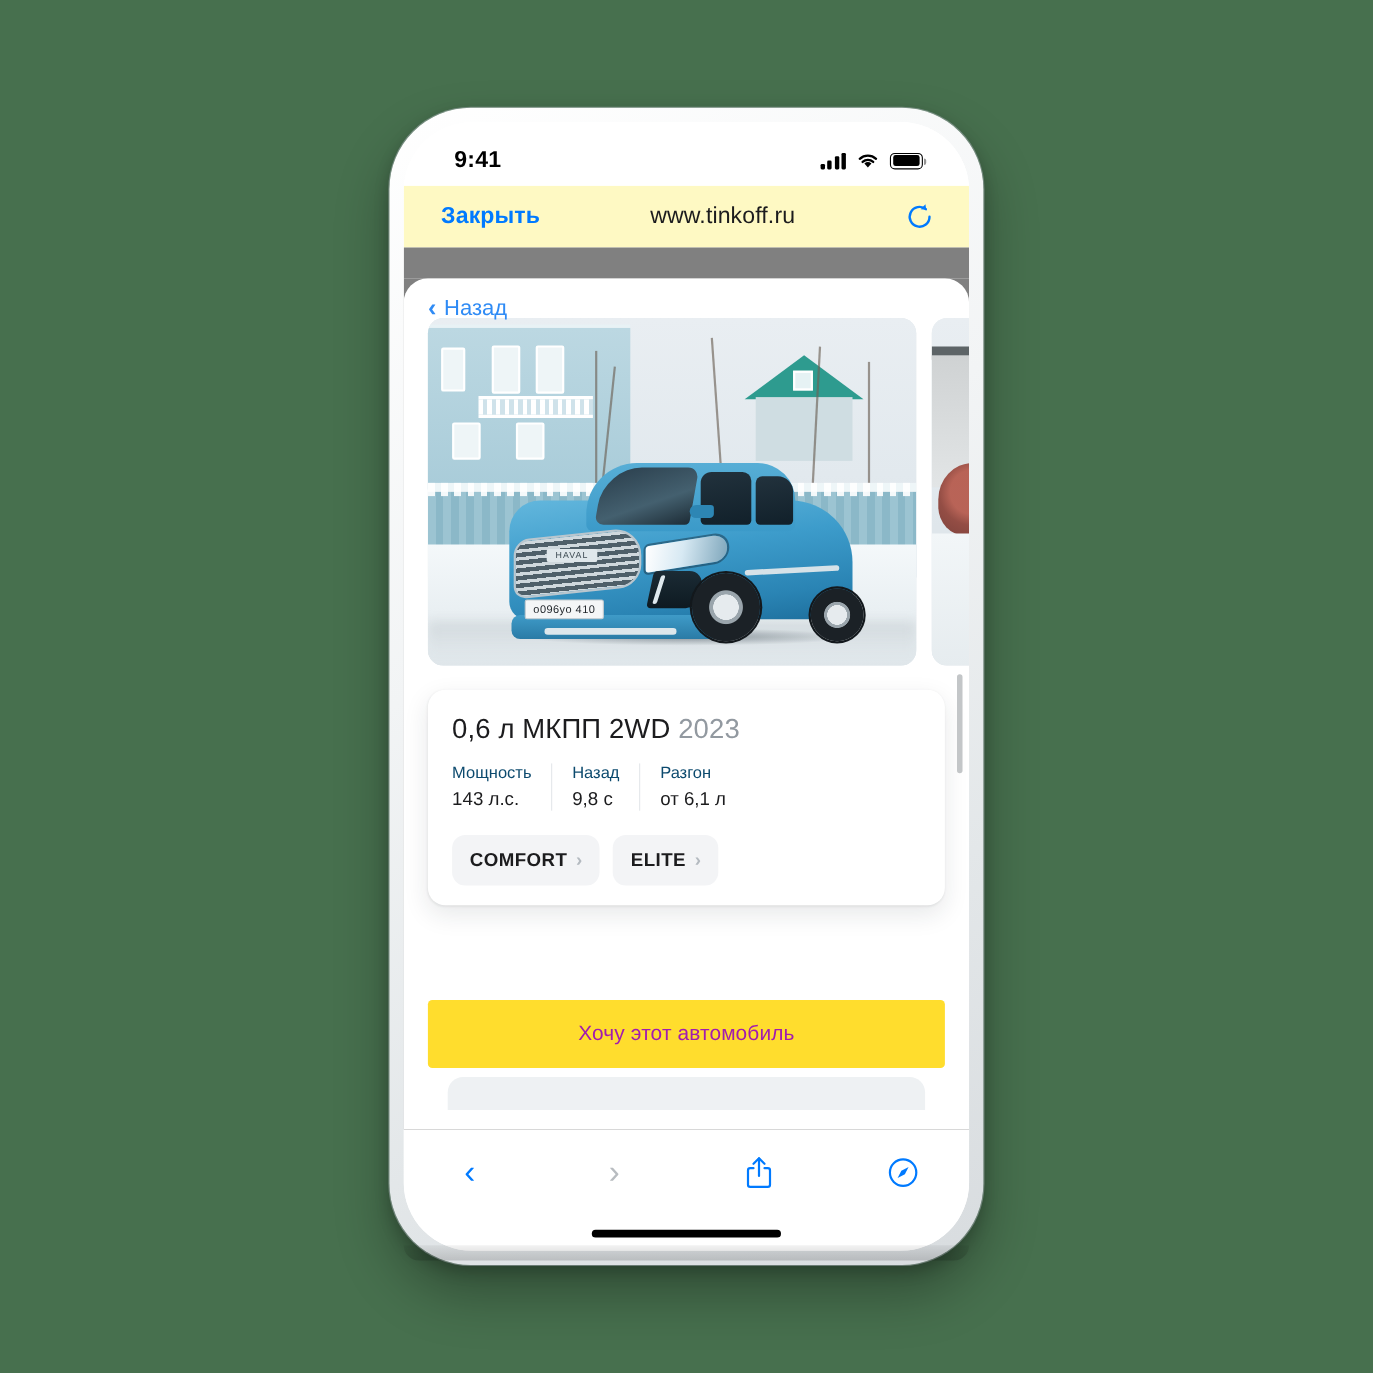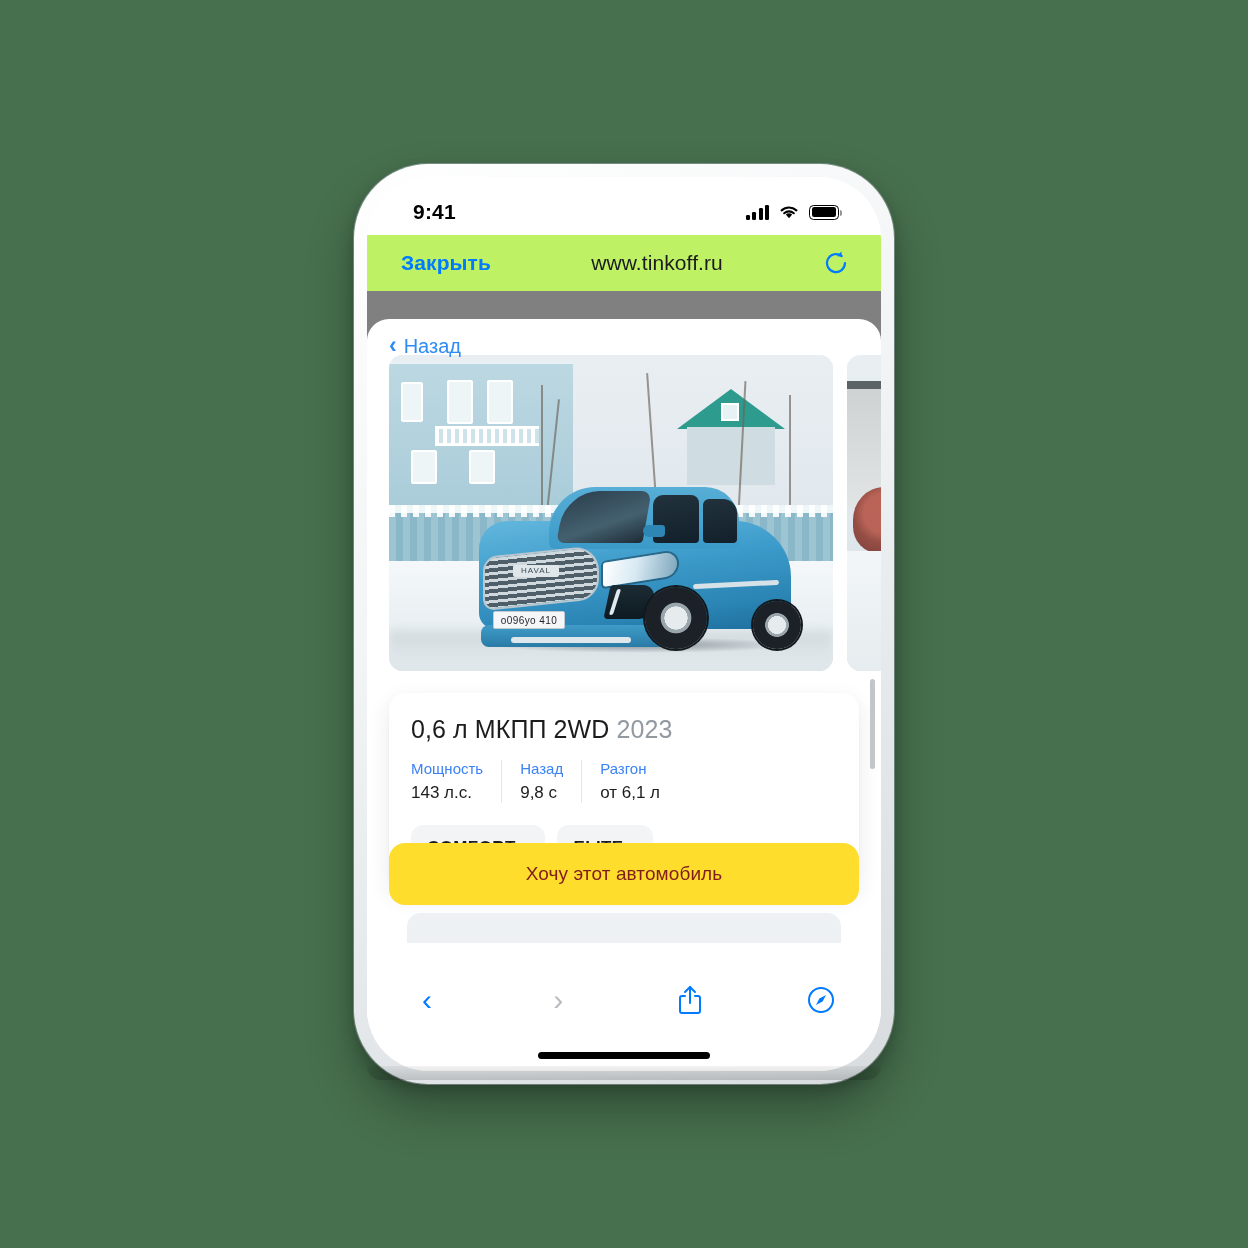--- a/index.html
+++ b/index.html
@@ -9,21 +9,21 @@
     font-family: "Liberation Sans", sans-serif;
   }
   body {
     background: #47704e;
     display: flex; align-items: center; justify-content: center;
   }
 
   
   .phone-frame {
     position: relative;
-    width: 540px; height: 920px;
+    width: 540px; height: 1052px;
     border-radius: 74px;
     background: linear-gradient(150deg,#ffffff 0%,#f2f4f5 40%,#e3e7e9 72%,#d8dcdf 100%);
     padding: 13px;
     box-shadow:
       0 0 0 1px rgba(160,170,175,.55),
       0 26px 48px rgba(0,0,0,.30),
       0 6px 14px rgba(0,0,0,.20);
   }
   .phone-frame::after{
     content:""; position:absolute; left:13px; right:13px; bottom:4px; height:14px;
@@ -63,21 +63,21 @@
   .battery::after{
     content:""; position:absolute; right:-4.2px; top:4.2px;
     width:2.6px; height:6px; background:#000; border-radius:0 2px 2px 0; opacity:.42;
   }
 
   
   .browser-bar {
     height: 56px; flex: 0 0 56px;
     display: flex; align-items: center;
     padding: 0 32px 0 34px;
-    background: #bef264;
+    background: #fef9c3;
   }
   .btn-close { color:#007aff; font-size:21px; font-weight:600; letter-spacing:.1px; cursor:pointer; white-space:nowrap;}
   .url-text { flex:1; text-align:center; font-size:21px; color:#1c1c1e; letter-spacing:.1px; }
   .reload-icon { width:26px; height:26px; flex:0 0 26px; display:flex; align-items:center; justify-content:center; cursor:pointer;}
 
   
   .grey-band { height: 28px; flex:0 0 28px; background:#808080; }
 
   .web-viewport {
     flex: 1 1 auto; position: relative; background:#808080; overflow:hidden;
@@ -166,21 +166,21 @@
     position:absolute; left:0; right:0; bottom:0; height:110px;
     background:linear-gradient(180deg,#f4f8fa 0%,#eaf0f3 52%,#dfe6ea 100%);
   }
   .snow-ground::after{
     content:""; position:absolute; left:0; right:0; bottom:10px; height:30px;
     background:linear-gradient(180deg,rgba(160,170,175,.30),rgba(160,170,175,0));
     filter:blur(5px);
   }
 
   
-  .car{ position:absolute; left:68px; bottom:18px; width:350px; height:176px; }
+  .car{ position:absolute; left:52px; bottom:18px; width:350px; height:176px; }
   .car-body{
     position:absolute; left:22px; bottom:24px; width:312px; height:108px;
     background:linear-gradient(172deg,#63b7dd 0%,#3d9ccb 42%,#2a84b4 78%,#1d6e9c 100%);
     border-radius:28px 56px 20px 16px;
   }
   .car-roof{
     position:absolute; left:92px; bottom:104px; width:190px; height:62px;
     background:linear-gradient(180deg,#57aed6 0%,#3b9ac9 100%);
     border-radius:46px 34px 6px 6px;
   }
@@ -281,35 +281,35 @@
     margin: 22px 22px 0 22px;
     background:#ffffff; border-radius:16px;
     box-shadow: 0 1px 2px rgba(0,0,0,.06), 0 8px 22px rgba(30,40,50,.10);
     padding: 22px 22px 18px 22px;
   }
   .mod-title{ font-size:25px; color:#1c1c1e; letter-spacing:.1px; }
   .mod-title .year{ color:#9299a0; }
   .specs{ display:flex; margin-top:16px; }
   .spec{ padding-right:18px; }
   .spec + .spec{ padding-left:18px; border-left:1px solid #e4e7ea; }
-  .spec-label{ font-size:15px; color:#3b82f6; }
+  .spec-label{ font-size:15px; color:#0c4a6e; }
   .spec-value{ font-size:17px; color:#1c1c1e; margin-top:6px; }
   .trims{ display:flex; gap:12px; margin-top:22px; }
   .trim{
     background:#f3f4f6; border-radius:12px; padding:13px 16px;
     display:flex; align-items:center; gap:8px; cursor:pointer;
   }
   .trim-label{ font-size:17px; font-weight:bold; color:#1c1c1e; letter-spacing:.4px; }
   .trim-chev{ color:#b4bac0; font-size:17px; font-weight:bold; }
 
   .cta-wrap{ position:absolute; left:22px; right:22px; bottom:56px; z-index:6; }
   .cta{
-    background:#ffdd2d; border-radius:16px; height:62px;
+    background:#ffdd2d; border-radius:4px; height:62px;
     display:flex; align-items:center; justify-content:center; cursor:pointer;
-    font-size:19px; color:#7f1d1d; letter-spacing:.1px;
+    font-size:19px; color:#a21caf; letter-spacing:.1px;
   }
   .ghost-card{
     position:absolute; left:40px; right:40px; bottom:18px; height:30px;
     background:#eef1f3; border-radius:14px 14px 0 0; z-index:5;
   }
 
   
   .toolbar{
     flex:0 0 78px; height:78px; background:#fff;
     display:flex; align-items:center; justify-content:space-between;

